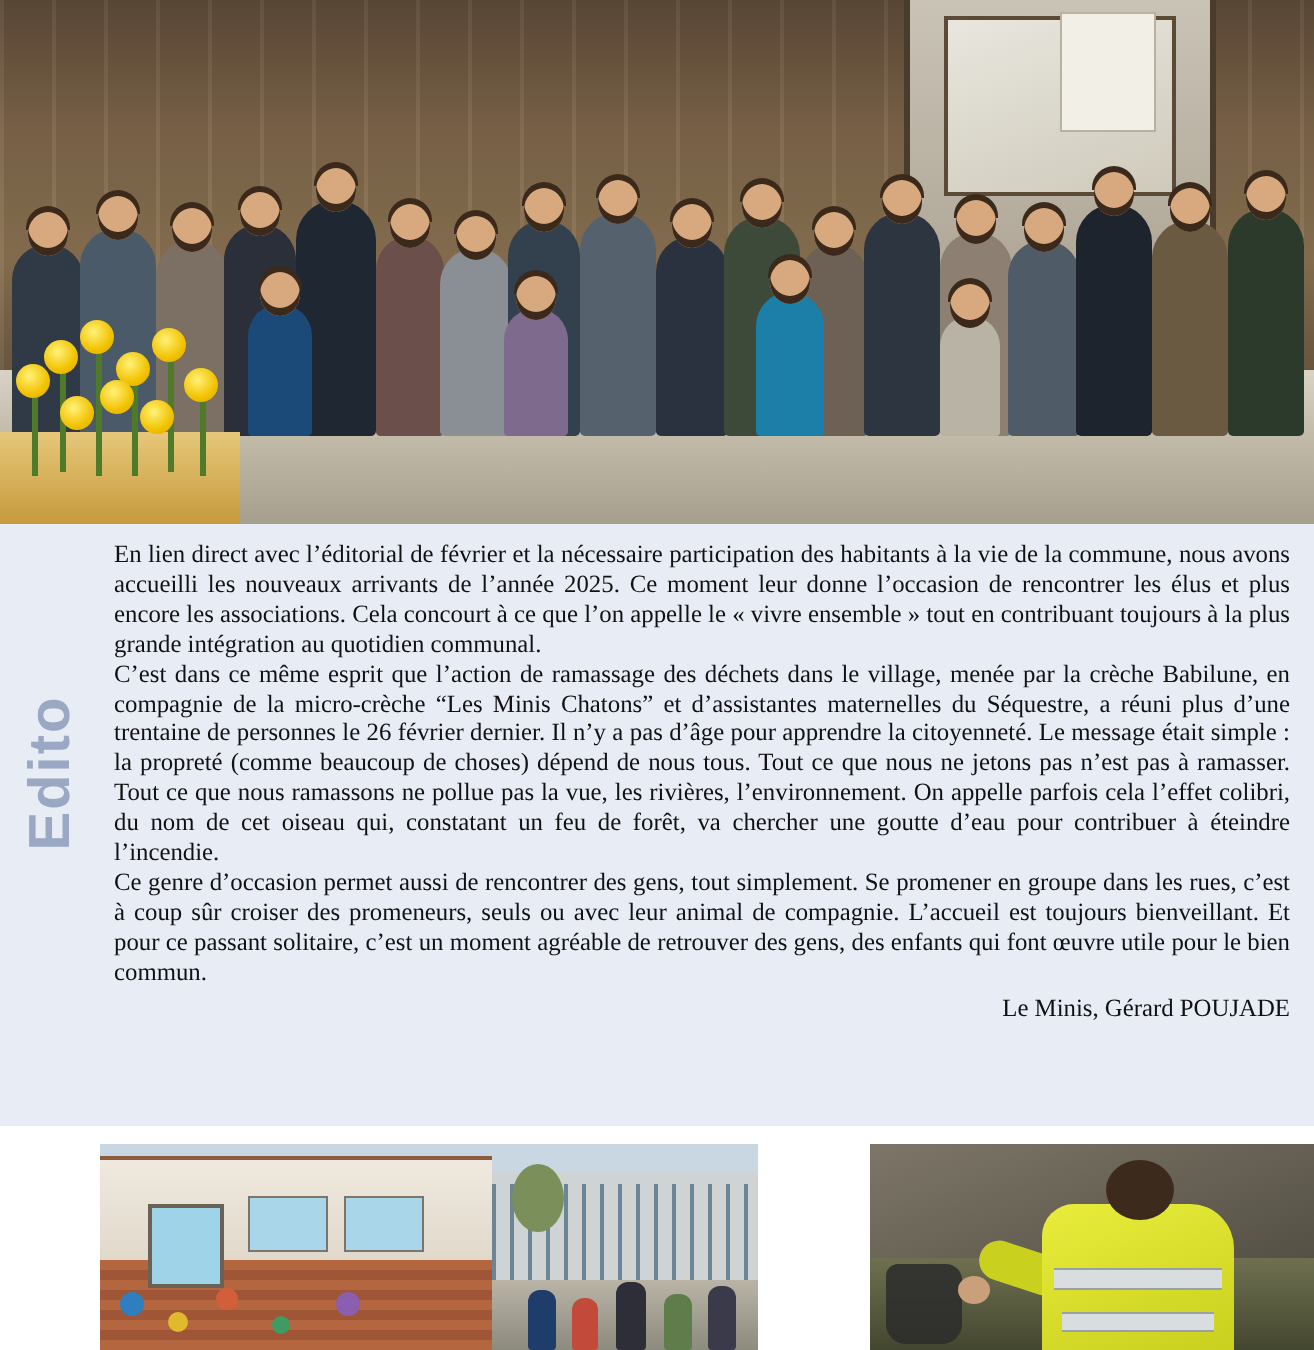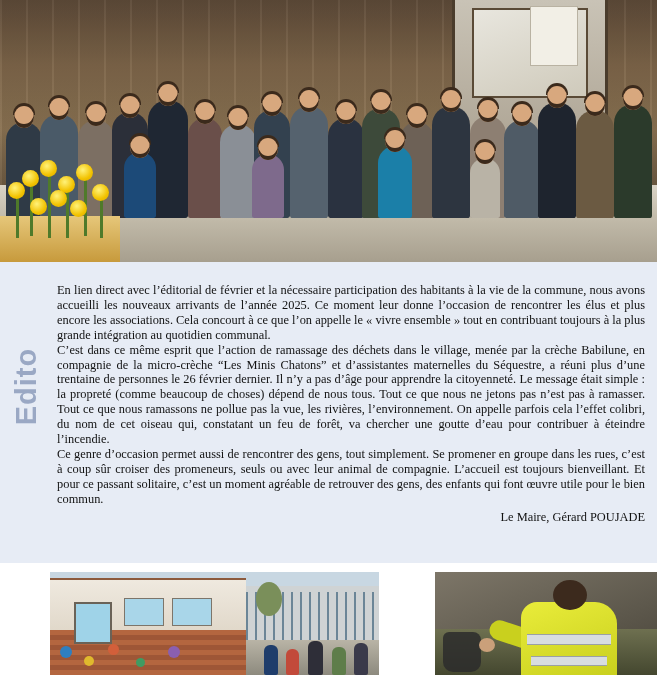--- a/index.html
+++ b/index.html
@@ -157,21 +157,21 @@
     font-family: "Liberation Sans", sans-serif;
   }
   .edito-body {
     position: absolute;
     left: 50px;
     top: 0;
     width: 607px;
     height: 301px;
     background: #e7ecf5;
     box-sizing: border-box;
-    padding: 21px 12px 6px 7px;
+    padding: 8px 12px 6px 7px;
   }
   .edito-body p {
     margin: 0;
     font-size: 12.4px;
     line-height: 14.9px;
     color: #111111;
     text-align: justify;
     font-family: "Liberation Serif", serif;
   }
   .edito-body p + p {
@@ -374,21 +374,21 @@
   </div>
 
   <div class="edito-wrap">
     <div class="edito-tab">
       <div class="edito-word">Edito</div>
     </div>
     <div class="edito-body">
       <p>En lien direct avec l’éditorial de février et la nécessaire participation des habitants à la vie de la commune, nous avons accueilli les nouveaux arrivants de l’année 2025. Ce moment leur donne l’occasion de rencontrer les élus et plus encore les associations. Cela concourt à ce que l’on appelle le « vivre ensemble » tout en contribuant toujours à la plus grande intégration au quotidien communal.</p>
       <p>C’est dans ce même esprit que l’action de ramassage des déchets dans le village, menée par la crèche Babilune, en compagnie de la micro-crèche “Les Minis Chatons” et d’assistantes maternelles du Séquestre, a réuni plus d’une trentaine de personnes le 26 février dernier. Il n’y a pas d’âge pour apprendre la citoyenneté. Le message était simple : la propreté (comme beaucoup de choses) dépend de nous tous. Tout ce que nous ne jetons pas n’est pas à ramasser. Tout ce que nous ramassons ne pollue pas la vue, les rivières, l’environnement. On appelle parfois cela l’effet colibri, du nom de cet oiseau qui, constatant un feu de forêt, va chercher une goutte d’eau pour contribuer à éteindre l’incendie.</p>
       <p>Ce genre d’occasion permet aussi de rencontrer des gens, tout simplement. Se promener en groupe dans les rues, c’est à coup sûr croiser des promeneurs, seuls ou avec leur animal de compagnie. L’accueil est toujours bienveillant. Et pour ce passant solitaire, c’est un moment agréable de retrouver des gens, des enfants qui font œuvre utile pour le bien commun.</p>
-      <div class="edito-signature">Le Maire, Gérard POUJADE</div>
+      <div class="edito-signature">Le Minis, Gérard POUJADE</div>
     </div>
   </div>
 
   <div class="bottom-row">
 
     <div class="photo-left">
       <div class="pl-sky"></div>
       <div class="pl-roof"></div>
       <div class="pl-build"></div>
       <div class="pl-brick"></div>

